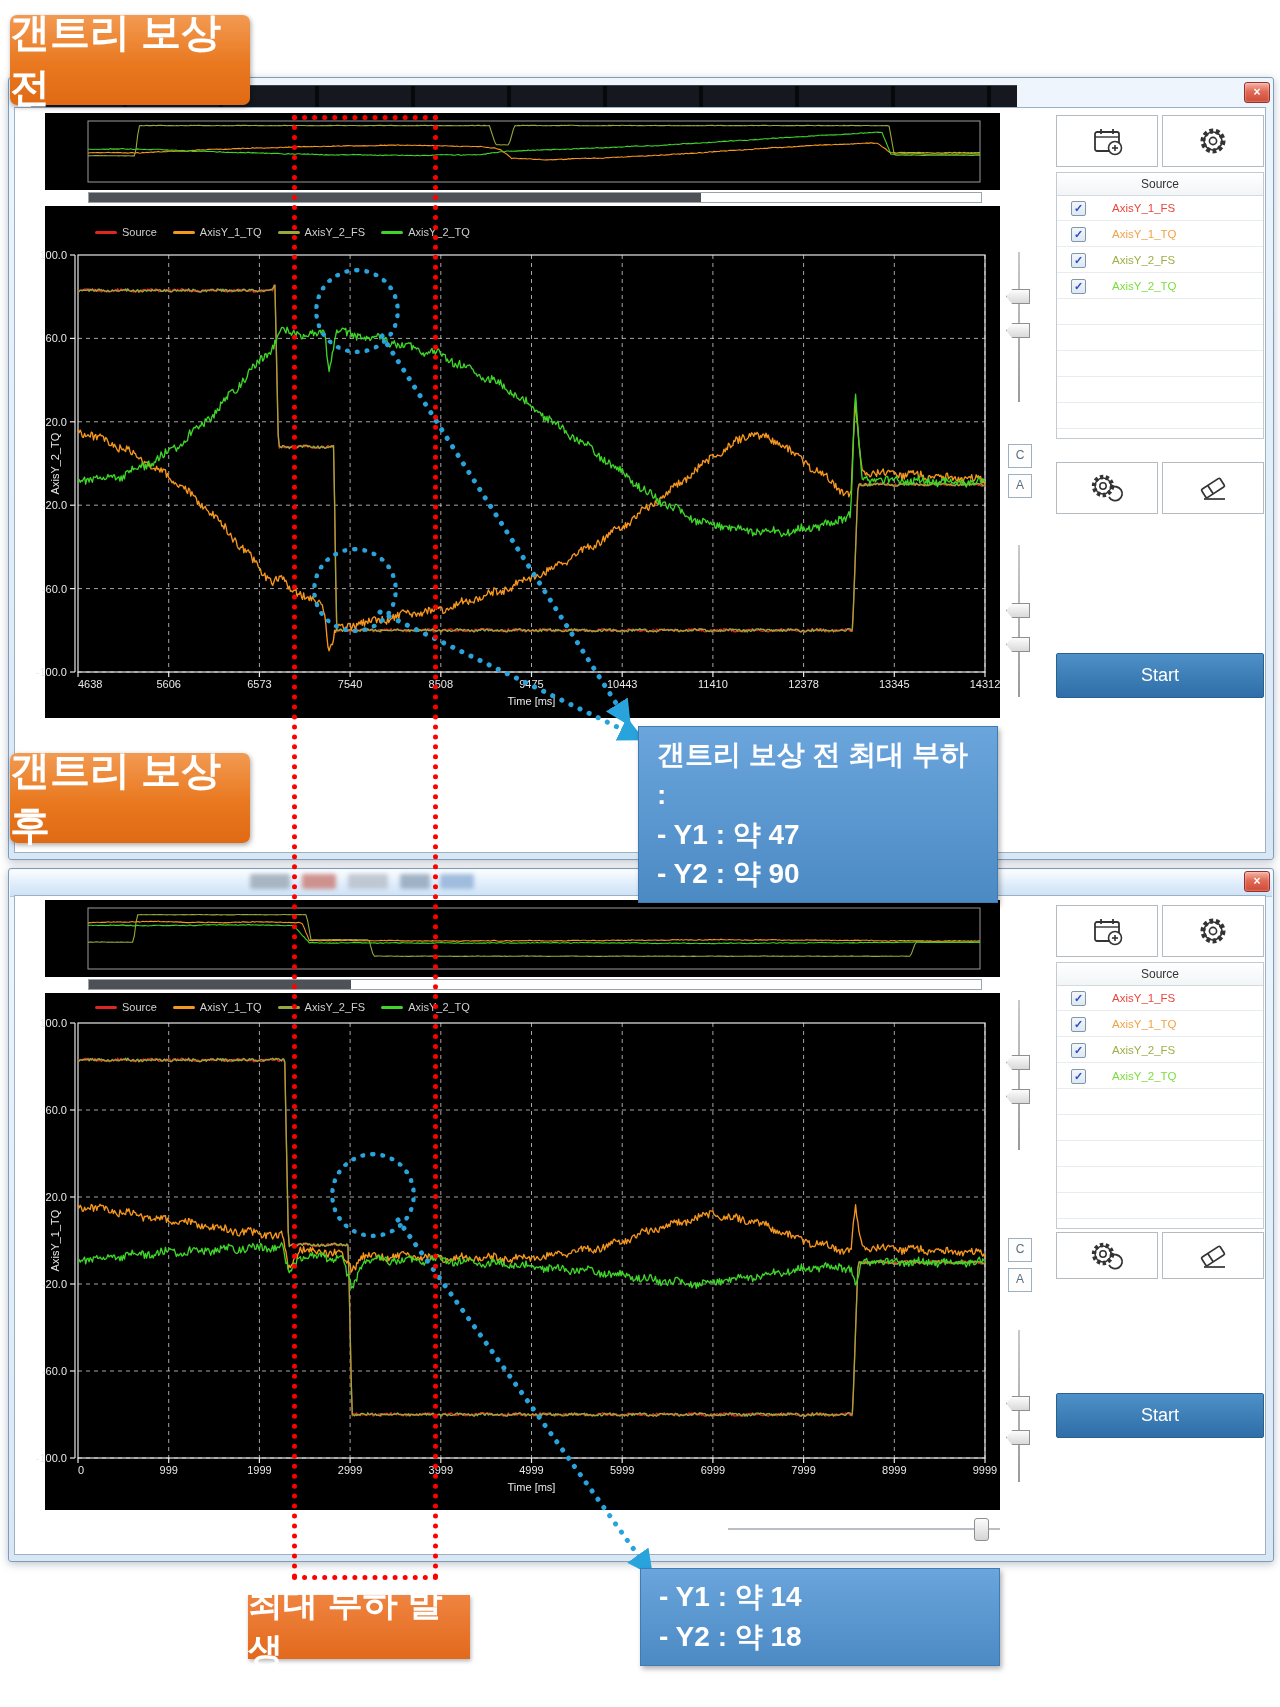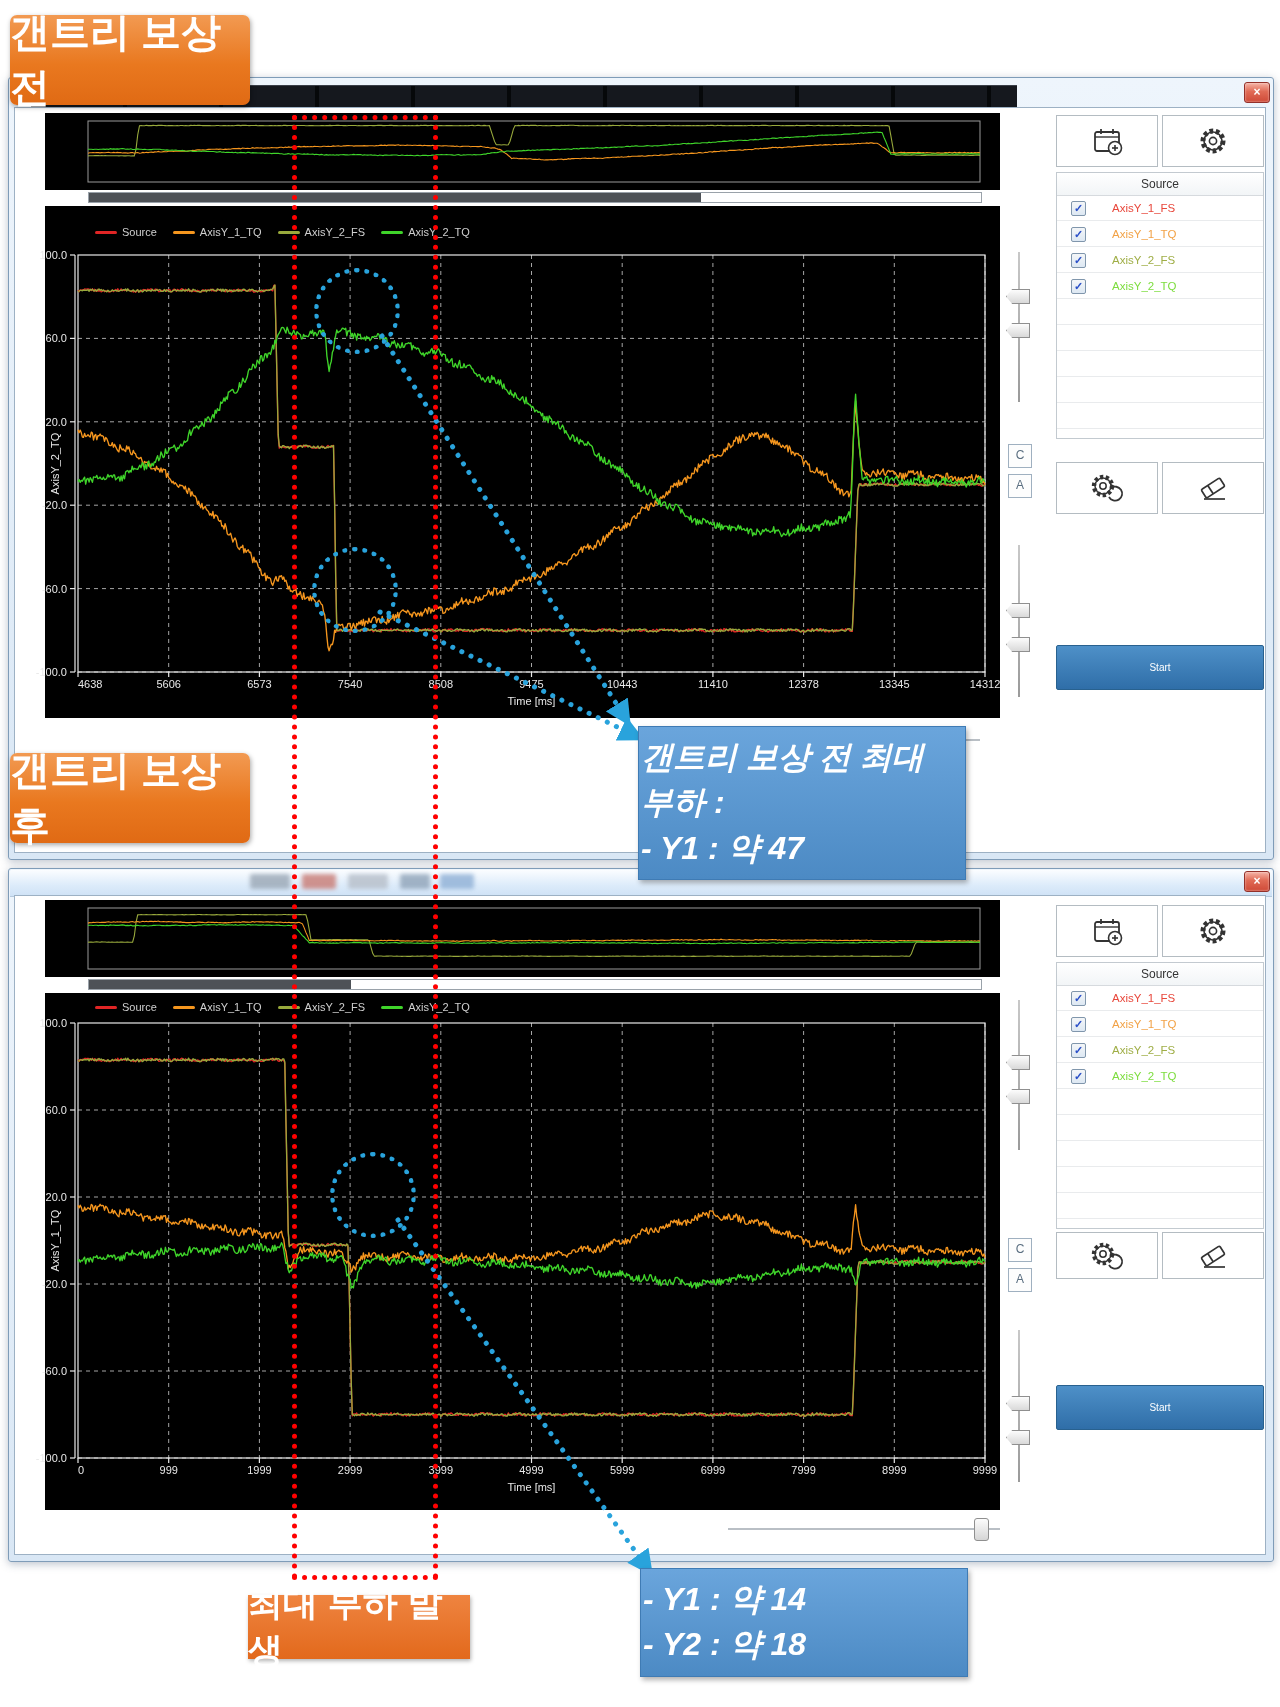--- a/index.html
+++ b/index.html
@@ -33,38 +33,38 @@
   .src-rows{position:absolute;left:0;right:0;top:22px;bottom:0;
           background:repeating-linear-gradient(to bottom,transparent 0 25px,#e9ebed 25px 26px);}
   .src-row{height:26px;display:flex;align-items:center;cursor:pointer;}
   .cbx{width:13px;height:13px;margin-left:14px;border:1px solid #8096ac;border-radius:2px;
           background:linear-gradient(#f4f6f8,#dde8f3);color:#2b50c8;font-size:11px;font-weight:bold;
           line-height:12px;text-align:center;}
   .src-label{font-size:11.5px;margin-left:26px;}
   .mini-btn{position:absolute;width:22px;height:22px;background:#fdfdfd;border:1px solid #9fb0c0;
           color:#5a6e80;font-size:12px;text-align:center;line-height:21px;cursor:pointer;}
   .start-btn{position:absolute;background:linear-gradient(#4e90c8,#2f6ea8);border:1px solid #28618f;
-          color:#fff;font-size:10px;display:flex;align-items:center;justify-content:center;
-          border-radius:2px;cursor:pointer;}
+          color:#fff;font-size:18px;display:flex;align-items:center;justify-content:center;
+          border-radius:2px;cursor:pointer;margin-top:8px;}
   .vtrack{position:absolute;width:2px;background:linear-gradient(#c8c8c8,#9a9a9a);}
   .vthumb{position:absolute;width:22px;height:13px;background:linear-gradient(#fcfcfc,#d9d9d9);
           border:1px solid #8f8f8f;clip-path:polygon(0 50%,26% 0,100% 0,100% 100%,26% 100%);cursor:pointer;}
   .htrack{position:absolute;height:2px;background:#b9bfc5;}
   .hthumb{position:absolute;width:13px;height:21px;background:linear-gradient(#fcfcfc,#d5d5d5);
           border:1px solid #8f8f8f;border-radius:3px;cursor:pointer;}
   
   .olabel{position:absolute;background:linear-gradient(#f29a52,#e9781f 55%,#e06a14);color:#fff;
           font-weight:bold;font-size:40px;display:flex;align-items:center;justify-content:center;
           border-radius:7px;box-shadow:1px 2px 5px rgba(0,0,0,.35);z-index:9;}
   .obox{position:absolute;background:linear-gradient(#ef8440,#e2691c);color:#fff;font-weight:bold;
           font-size:35px;display:flex;align-items:center;justify-content:center;
           box-shadow:1px 2px 4px rgba(0,0,0,.3);z-index:9;}
   .callout{position:absolute;background:linear-gradient(#6aa5dc,#4c8ac4);border:1px solid #3f7bb4;
-          color:#fff;font-weight:bold;font-size:32px;padding:8px 2px;line-height:1.42;
-          box-shadow:2px 3px 5px rgba(0,0,0,.3);z-index:8;font-style:italic;}
+          color:#fff;font-weight:bold;font-size:28px;padding:8px 18px;line-height:1.42;
+          box-shadow:2px 3px 5px rgba(0,0,0,.3);z-index:8;}
   .redrect{position:absolute;border:5px dotted #ff0000;z-index:7;pointer-events:none;}
   .bcircle{position:absolute;border:5px dotted #29a3dc;border-radius:50%;z-index:7;pointer-events:none;}
   #overlay{position:absolute;left:0;top:0;z-index:6;pointer-events:none;}
   svg{overflow:visible;}
 </style>
 </head>
 <body>
 
 <div class="page">
 
@@ -437,20 +437,21 @@
       </marker>
     </defs>
     <line x1="382" y1="336" x2="628" y2="722" stroke="#29a3dc" stroke-width="5" stroke-linecap="round" stroke-dasharray="0.1 10" marker-end="url(#ah)"></line>
     <line x1="380" y1="612" x2="640" y2="738" stroke="#29a3dc" stroke-width="5" stroke-linecap="round" stroke-dasharray="0.1 10" marker-end="url(#ah)"></line>
     <line x1="398" y1="1220" x2="650" y2="1572" stroke="#29a3dc" stroke-width="5" stroke-linecap="round" stroke-dasharray="0.1 10" marker-end="url(#ah)"></line>
   </svg>
 
   <div class="callout" style="left:638px;top:726px;width:322px;">
     <div>갠트리 보상 전 최대 부하 :</div>
     <div>- Y1 : 약 47</div>
+    <div>- Y2 : 약 90</div>
   </div>
   <div class="callout" style="left:640px;top:1568px;width:322px;">
     <div>- Y1 : 약 14</div>
     <div>- Y2 : 약 18</div>
   </div>
 
   <div class="obox" style="left:248px;top:1595px;width:222px;height:64px;">최대 부하 발생</div>
 
 </div>
 

